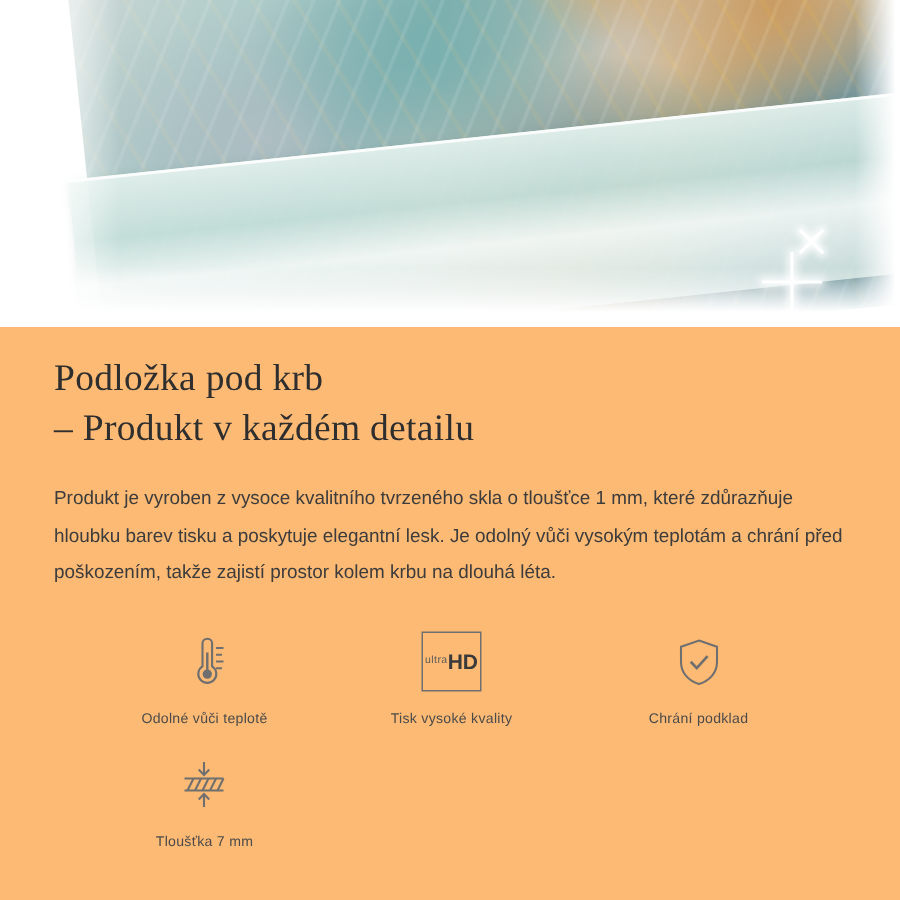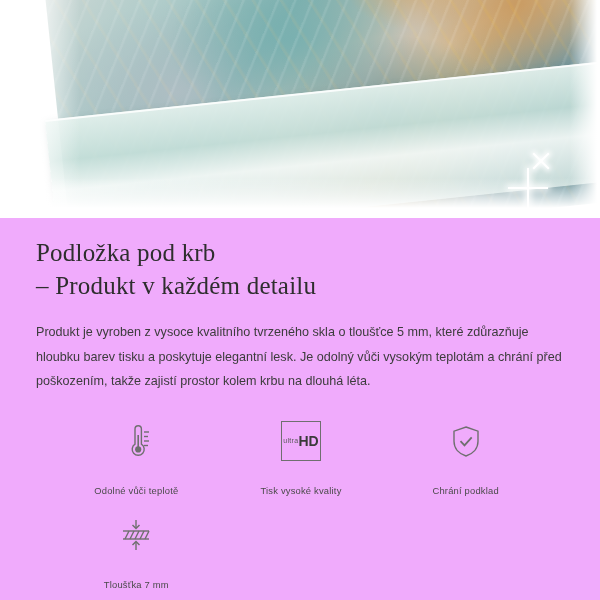--- a/index.html
+++ b/index.html
@@ -11,21 +11,21 @@
     height: 600px;
     background: #ffffff;
     font-family: "Liberation Sans", sans-serif;
     overflow: hidden;
   }
 
   .page {
     position: relative;
     width: 600px;
     height: 600px;
-    background: #f0abfc;
+    background: #fdba74;
   }
 
   
   .hero {
     position: relative;
     width: 600px;
     height: 218px;
     overflow: hidden;
     background: #ffffff;
   }
@@ -192,21 +192,21 @@
   }
 
   .feature-icon {
     height: 46px;
     display: flex;
     align-items: center;
     justify-content: center;
   }
 
   .feature-label {
-    margin-top: 21px;
+    margin-top: 9px;
     font-size: 9.4px;
     color: #4a4a4a;
     text-align: right;
     letter-spacing: 0.2px;
   }
 
   .hd-box {
     width: 38px;
     height: 38px;
     border: 1.4px solid #6f6f6f;
@@ -243,21 +243,21 @@
     <div class="hero-mask-right"></div>
     <div class="hero-mask-bottom"></div>
   </div>
 
   <div class="content">
     <h1 class="headline">
       <span>Podložka pod krb</span>
       <span class="line2">– Produkt v každém detailu</span>
     </h1>
 
-    <p class="body-text">Produkt je vyroben z vysoce kvalitního tvrzeného skla o tloušťce 5 mm, které zdůrazňuje hloubku barev tisku a poskytuje elegantní lesk. Je odolný vůči vysokým teplotám a chrání před poškozením, takže zajistí prostor kolem krbu na dlouhá léta.</p>
+    <p class="body-text">Produkt je vyroben z vysoce kvalitního tvrzeného skla o tloušťce 1 mm, které zdůrazňuje hloubku barev tisku a poskytuje elegantní lesk. Je odolný vůči vysokým teplotám a chrání před poškozením, takže zajistí prostor kolem krbu na dlouhá léta.</p>
 
     <div class="features">
 
       <div class="feature">
         <div class="feature-icon">
           <svg width="44" height="44" viewBox="0 0 44 44" fill="none" stroke="#6f6f6f" stroke-width="1.4">
             <path d="M21 10a3.2 3.2 0 0 1 6.4 0v15.2a6 6 0 1 1-6.4 0V10z"></path>
             <circle cx="24.2" cy="30.4" r="3.1" fill="#6f6f6f" stroke="none"></circle>
             <line x1="24.2" y1="16" x2="24.2" y2="29" stroke-width="1.6"></line>
             <line x1="30" y1="13" x2="35" y2="13"></line>

